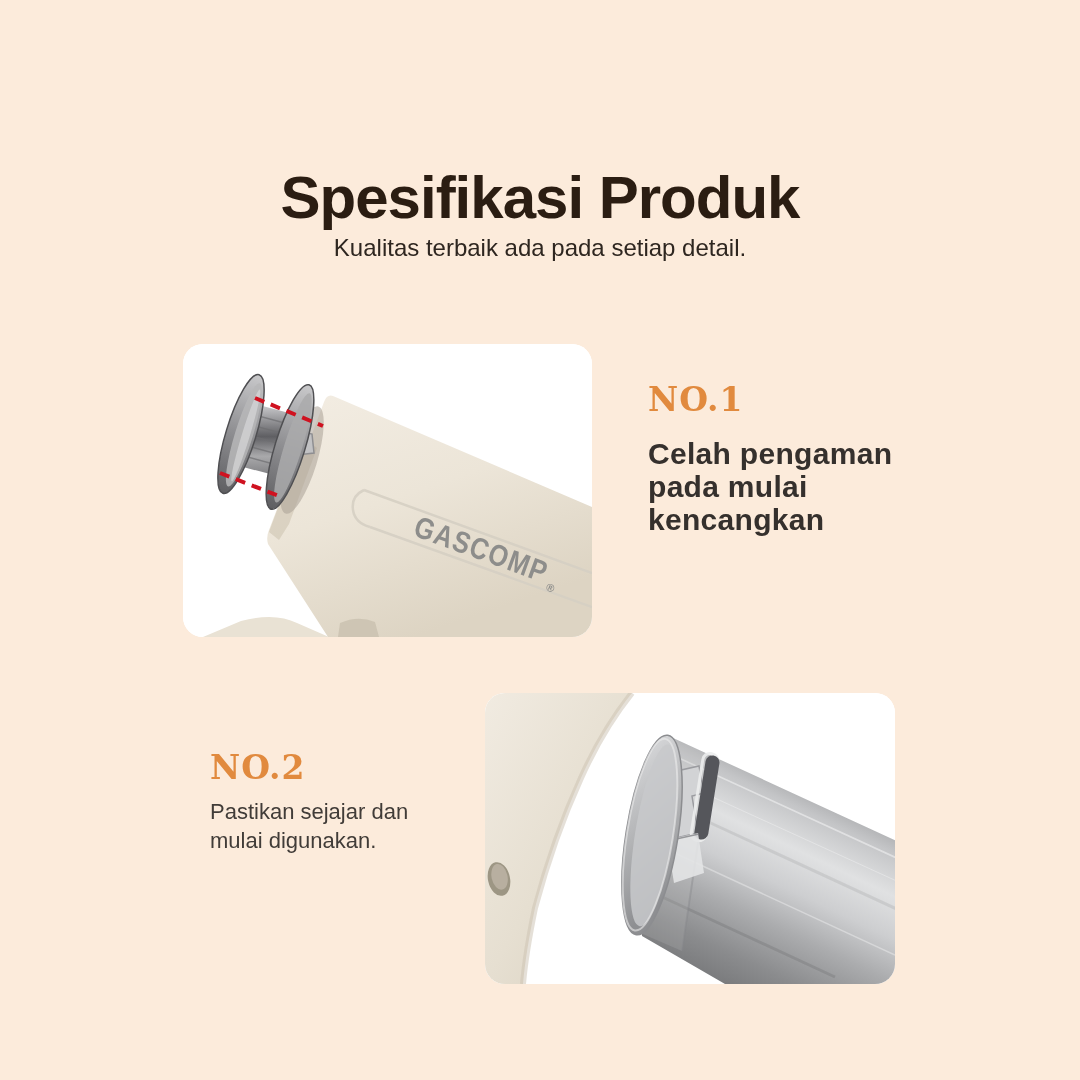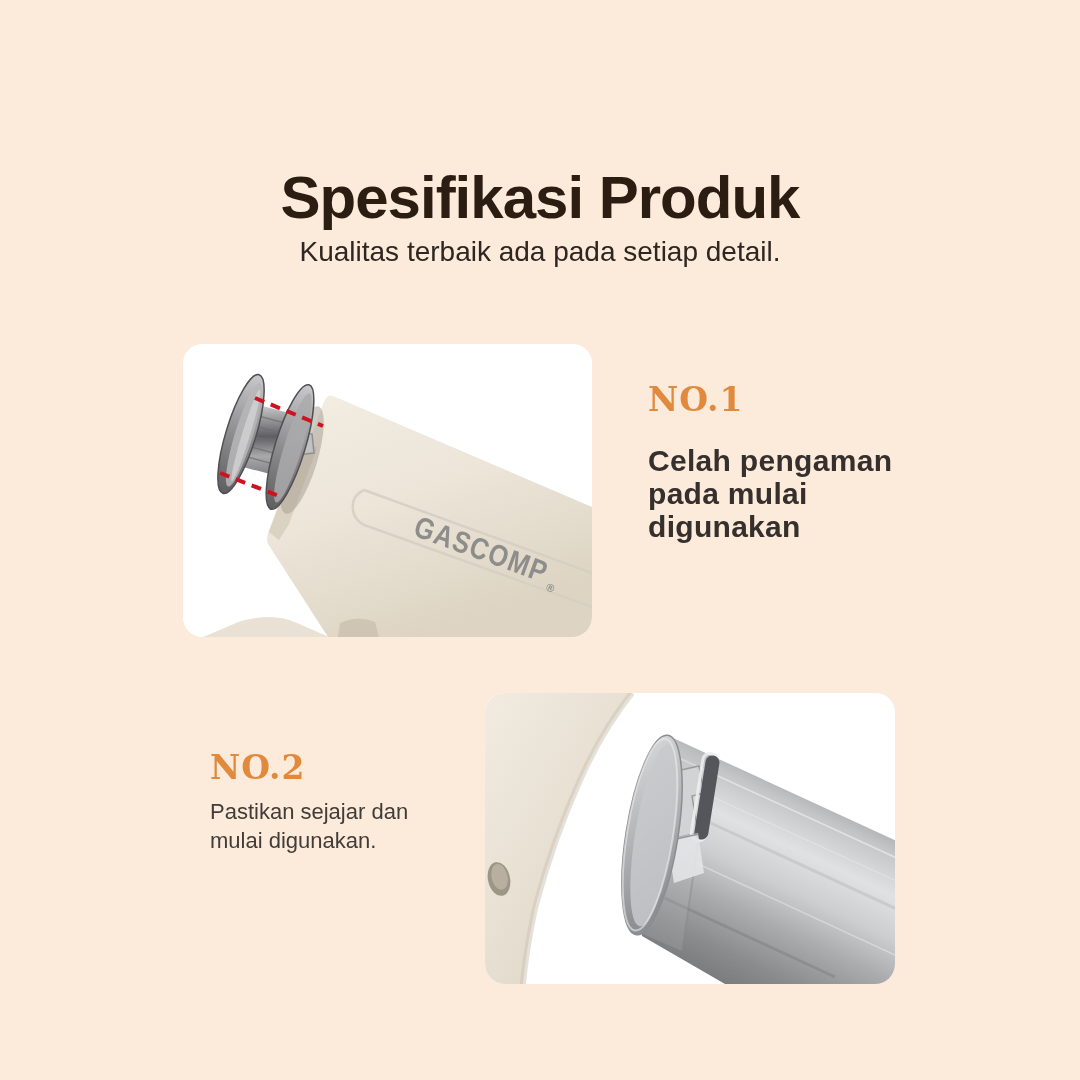--- a/index.html
+++ b/index.html
@@ -24,21 +24,21 @@
   .page-title{
     position:absolute;top:122px;left:0;width:1080px;
     text-align:center;
     font-size:60px;line-height:72px;font-weight:bold;
     letter-spacing:-1px;
     color:var(--title-color);
   }
   .page-subtitle{
     position:absolute;top:206px;left:0;width:1080px;
     text-align:center;
-    font-size:28px;line-height:36px;font-weight:normal;
+    font-size:24px;line-height:36px;font-weight:normal;
     color:#2e2620;
   }
 
   .photo-card{
     position:absolute;
     background:var(--card-bg);
     border-radius:20px;
     overflow:hidden;
   }
   .card-1{left:183px;top:344px;width:409px;height:293px;}
@@ -49,21 +49,21 @@
   .feature-1{left:648px;top:384px;width:310px;}
   .feature-2{left:210px;top:752px;width:300px;}
   .feature-no{
     font-family:"DejaVu Serif", serif;
     font-weight:bold;
     font-size:33px;line-height:31px;
     letter-spacing:1px;
     color:var(--accent-orange);
   }
   .feature-title{
-    margin-top:29px;
+    margin-top:22px;
     font-size:30px;line-height:33px;
     font-weight:bold;letter-spacing:.3px;
     color:var(--heading-color);
   }
   .feature-2 .feature-title{line-height:35px;margin-top:16px;}
   .feature-title .line{display:block;white-space:nowrap;}
   .feature-desc{
     margin-top:14px;
     font-size:22px;line-height:29px;
     color:var(--body-color);
@@ -168,21 +168,21 @@
         <line class="red-dash" x1="37" y1="129" x2="96" y2="152"></line>
       </g>
     </svg>
   </div>
 
   <section class="feature feature-1">
     <div class="feature-no">NO.1</div>
     <h2 class="feature-title">
       <span class="line">Celah pengaman</span>
       <span class="line">pada mulai</span>
-      <span class="line">digunakan</span>
+      <span class="line">kencangkan</span>
     </h2>
   </section>
 
   <div class="photo-card card-2">
     <svg viewBox="0 0 410 291">
       <defs>
         <linearGradient id="creamGrad2" x1="0" y1="0" x2="0.9" y2="1">
           <stop offset="0" stop-color="#f1ebe1"></stop>
           <stop offset="0.55" stop-color="#e6dfd1"></stop>
           <stop offset="1" stop-color="#d9d0c0"></stop>

